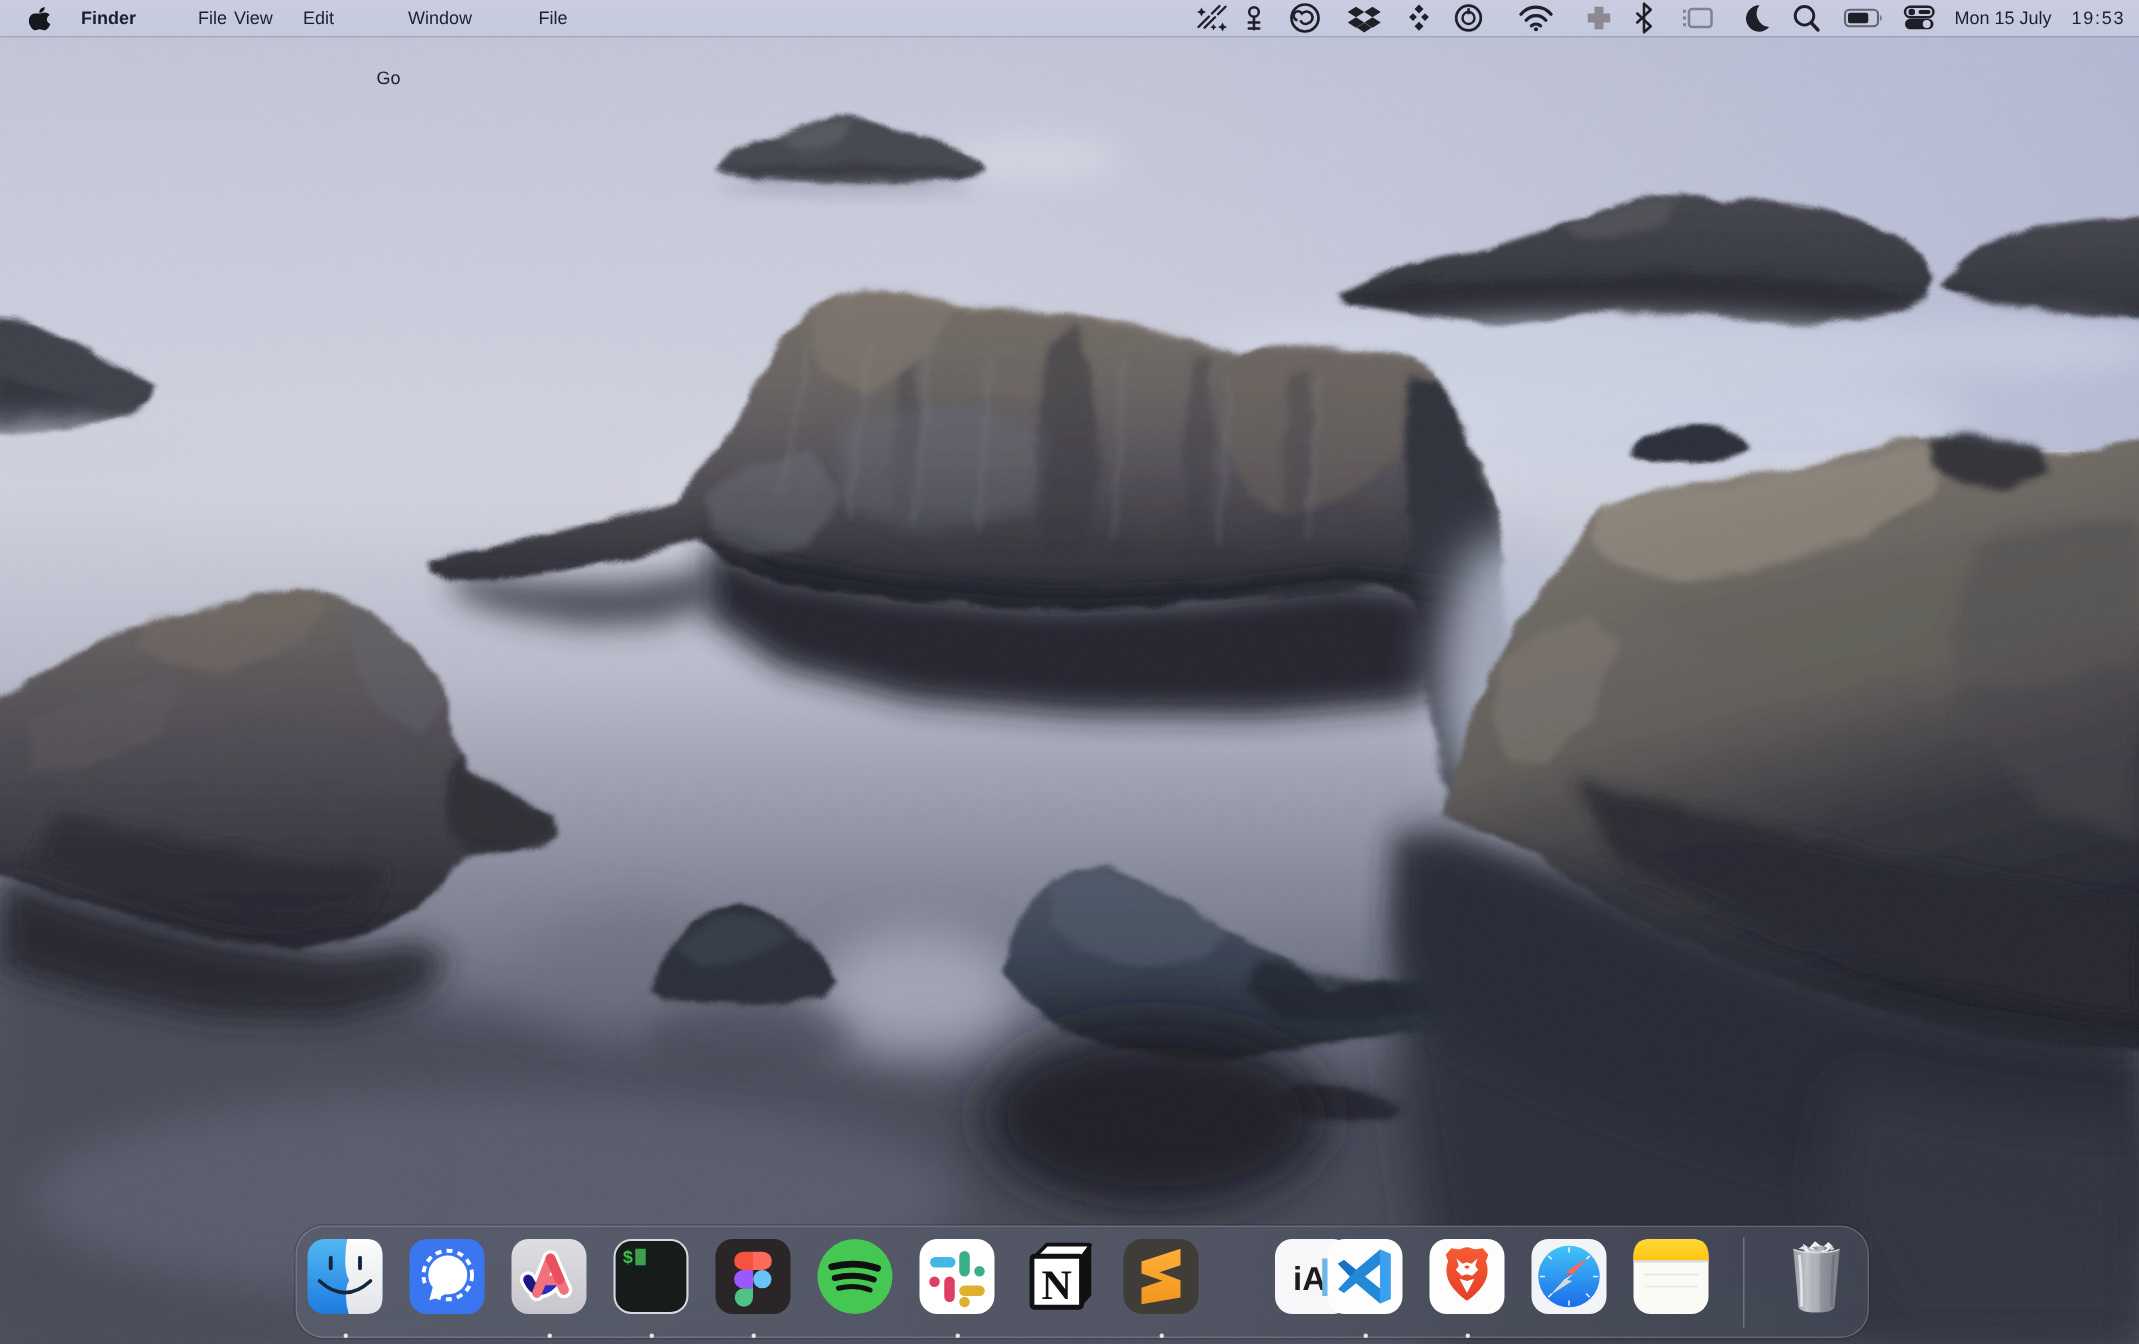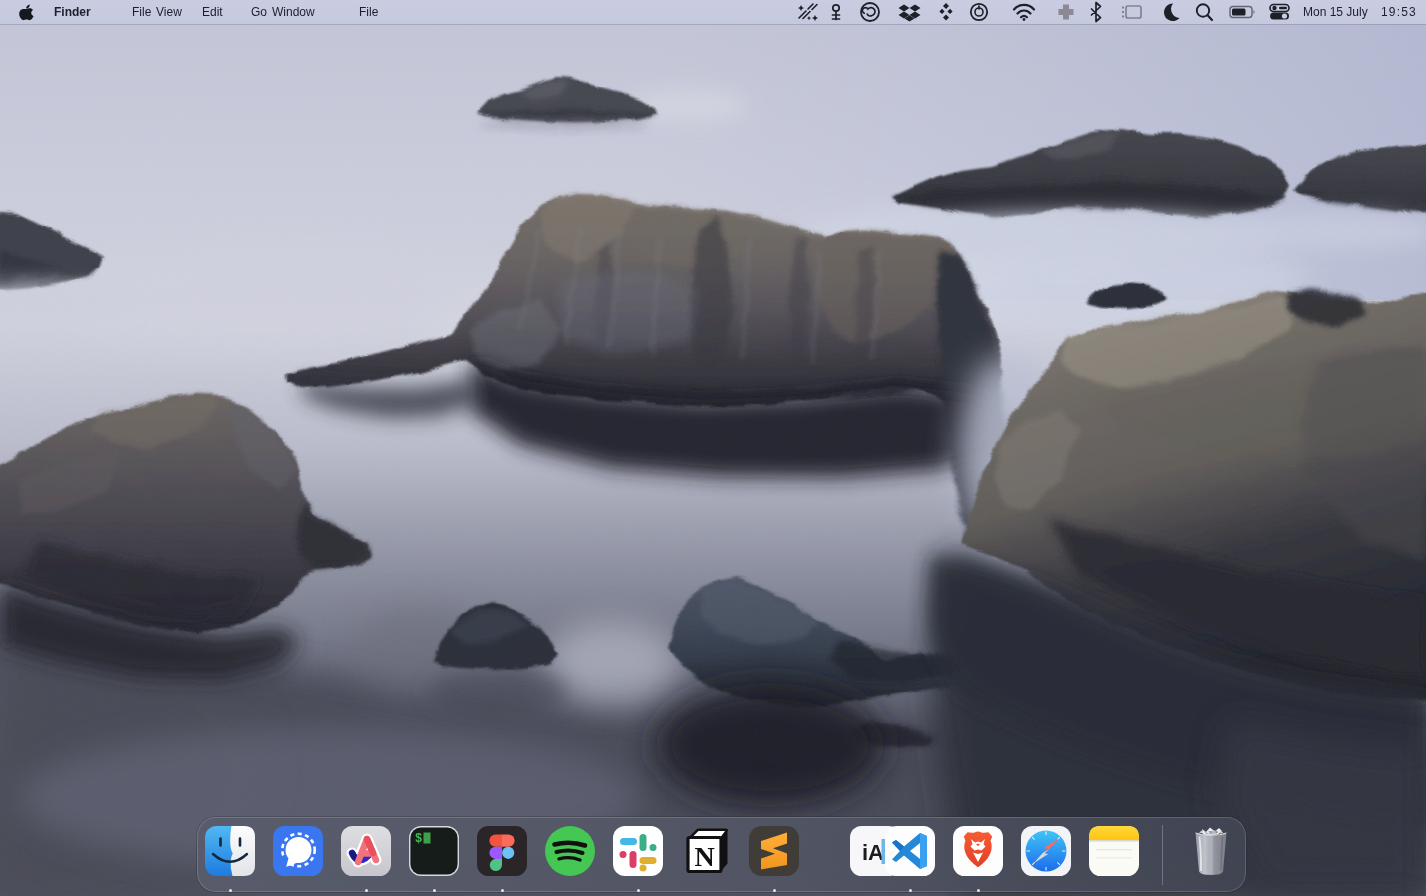--- a/index.html
+++ b/index.html
@@ -204,21 +204,21 @@
 </svg>
 <div id="menubar">
 <svg style="position:absolute;left:19px;top:3.5px" width="15" height="17" viewBox="0 0 15 17">
 <path d="M10.8,0.6 C10.9,1.6 10.5,2.6 9.9,3.3 C9.2,4.1 8.2,4.6 7.2,4.5 C7.1,3.6 7.5,2.6 8.1,2 C8.8,1.2 9.9,0.7 10.8,0.6 Z" fill="#16181f"></path>
 <path d="M7.5,5.3 C8.6,5.3 9.5,4.6 10.9,4.6 C11.9,4.6 13.3,5.1 14.1,6.3 C11.4,7.9 11.8,11.6 14.6,12.7 C14.1,13.9 13.8,14.4 13.2,15.3 C12.3,16.6 11.2,17.1 10.4,17.1 C9.4,17.1 8.8,16.4 7.5,16.4 C6.2,16.4 5.5,17.1 4.6,17.1 C3.7,17.1 2.8,16.5 1.9,15.3 C0.3,13 -0.2,10.3 0.5,8.4 C1.1,6.7 2.6,5.3 4.3,5.3 C5.4,5.3 6.5,5.3 7.5,5.3 Z" fill="#16181f" transform="scale(1,0.95)"></path>
 </svg>
 <span class="mtxt" style="left:54px;font-weight:bold;">Finder</span>
 <span class="mtxt" style="left:132px;">File</span>
 <span class="mtxt" style="left:156px;">View</span>
 <span class="mtxt" style="left:202px;">Edit</span>
-<span class="mtxt" style="left:251px;">Go</span>
+<span class="mtxt" style="left:251px;margin-top:40px;">Go</span>
 <span class="mtxt" style="left:272px;">Window</span>
 <span class="mtxt" style="left:359px;">File</span>
 <svg style="position:absolute;left:796px;top:0" width="630" height="24" viewBox="0 0 630 24" fill="none" stroke="none">
 
 <g stroke="#1d2028" stroke-width="1.6" stroke-linecap="round">
 <path d="M3,18 L10,11 M12,9 L17,4"></path>
 <path d="M7,18.5 L14,11.5 M16,9.5 L21,4.5"></path>
 </g>
 <g fill="#1d2028">
 <path d="M5,5 l1,2 2,1 -2,1 -1,2 -1,-2 -2,-1 2,-1 Z"></path>

